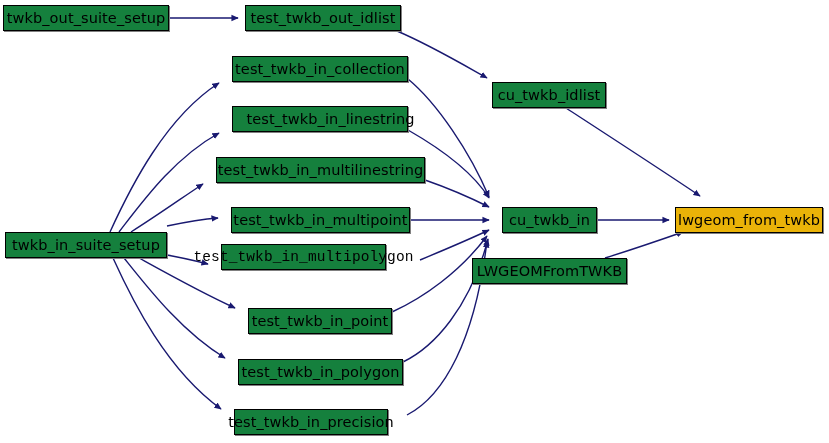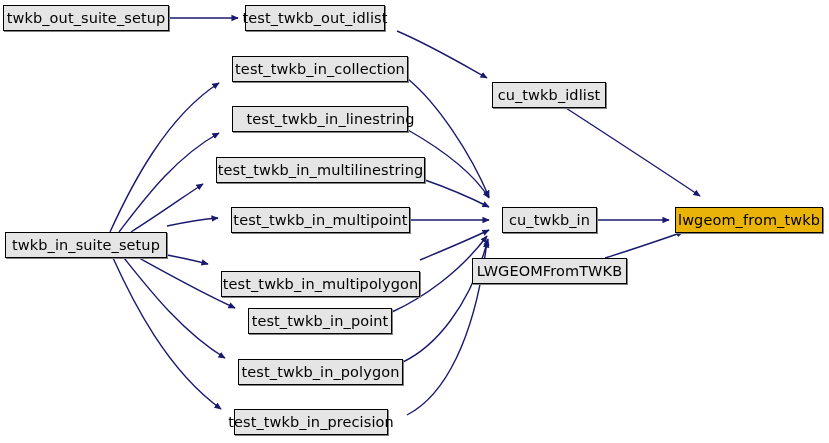--- a/index.html
+++ b/index.html
@@ -20,21 +20,21 @@
     left: 0;
     top: 0;
     width: 829px;
     height: 443px;
     pointer-events: none;
   }
   .node {
     position: absolute;
     box-sizing: border-box;
     border: 1px solid #000000;
-    background: #e5e5e5;
+    background: #15803d;
     color: #000000;
     font-size: 14.5px;
     line-height: 1;
     display: flex;
     align-items: center;
     justify-content: center;
     white-space: nowrap;
     letter-spacing: 0.1px;
     box-shadow: 1px 1px 0 0 #808080;
   }
@@ -79,21 +79,21 @@
         <path d="M407,415 C444,396 475,340 487,241" marker-end="url(#arrow)"></path>
         <path d="M597,220 L669,220" marker-end="url(#arrow)"></path>
         <path d="M605,258 C634,249 663,239 683,232" marker-end="url(#arrow)"></path>
       </g>
   </svg>
 
   <div id="node-layer">
       <div class="node" style="left: 3px; top: 5px; width: 166px; height: 26px;">
         <span class="node-label">twkb_out_suite_setup</span>
       </div>
-      <div class="node" style="left: 245px; top: 5px; width: 140px; height: 26px;">
+      <div class="node" style="left: 245px; top: 5px; width: 156px; height: 26px;">
         <span class="node-label">test_twkb_out_idlist</span>
       </div>
       <div class="node" style="left: 232px; top: 56px; width: 176px; height: 26px;">
         <span class="node-label">test_twkb_in_collection</span>
       </div>
       <div class="node" style="left: 492px; top: 82px; width: 114px; height: 26px; text-align: center;">
         <span class="node-label">cu_twkb_idlist</span>
       </div>
       <div class="node" style="left: 232px; top: 106px; width: 176px; height: 26px; padding-left: 21px;">
         <span class="node-label">test_twkb_in_linestring</span>
@@ -106,21 +106,21 @@
       </div>
       <div class="node" style="left: 502px; top: 207px; width: 95px; height: 26px;">
         <span class="node-label">cu_twkb_in</span>
       </div>
       <div class="node highlight" style="left: 675px; top: 207px; width: 148px; height: 26px;">
         <span class="node-label">lwgeom_from_twkb</span>
       </div>
       <div class="node" style="left: 5px; top: 232px; width: 162px; height: 26px;">
         <span class="node-label">twkb_in_suite_setup</span>
       </div>
-      <div class="node" style="left: 221px; top: 271px; width: 199px; height: 26px;">
+      <div class="node" style="left: 221px; top: 244px; width: 165px; height: 26px; font-family: Liberation Mono, monospace;">
         <span class="node-label">test_twkb_in_multipolygon</span>
       </div>
       <div class="node" style="left: 472px; top: 258px; width: 155px; height: 26px;">
         <span class="node-label">LWGEOMFromTWKB</span>
       </div>
       <div class="node" style="left: 248px; top: 308px; width: 144px; height: 26px;">
         <span class="node-label">test_twkb_in_point</span>
       </div>
       <div class="node" style="left: 238px; top: 359px; width: 165px; height: 26px;">
         <span class="node-label">test_twkb_in_polygon</span>

